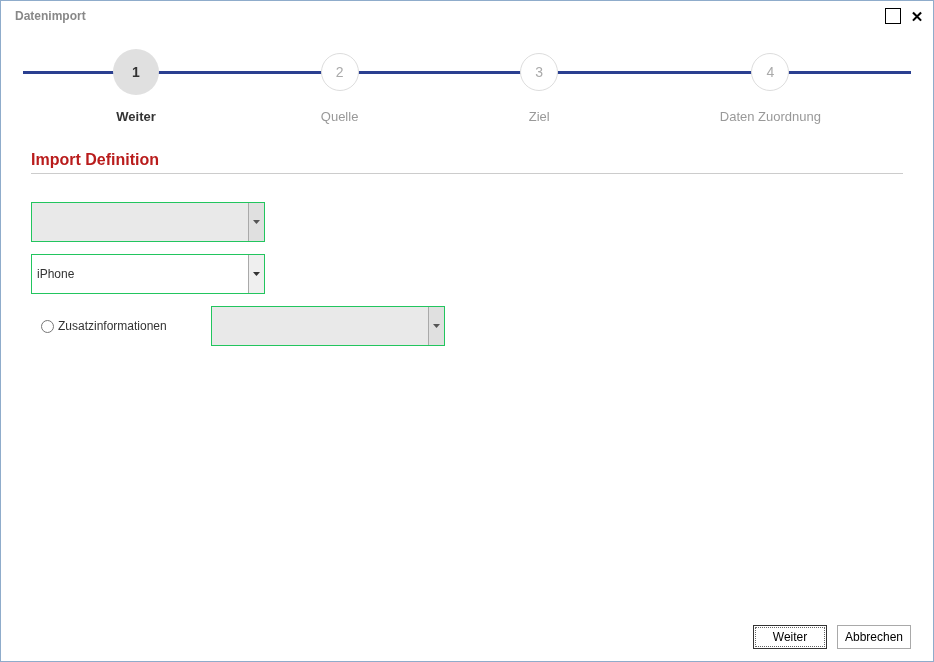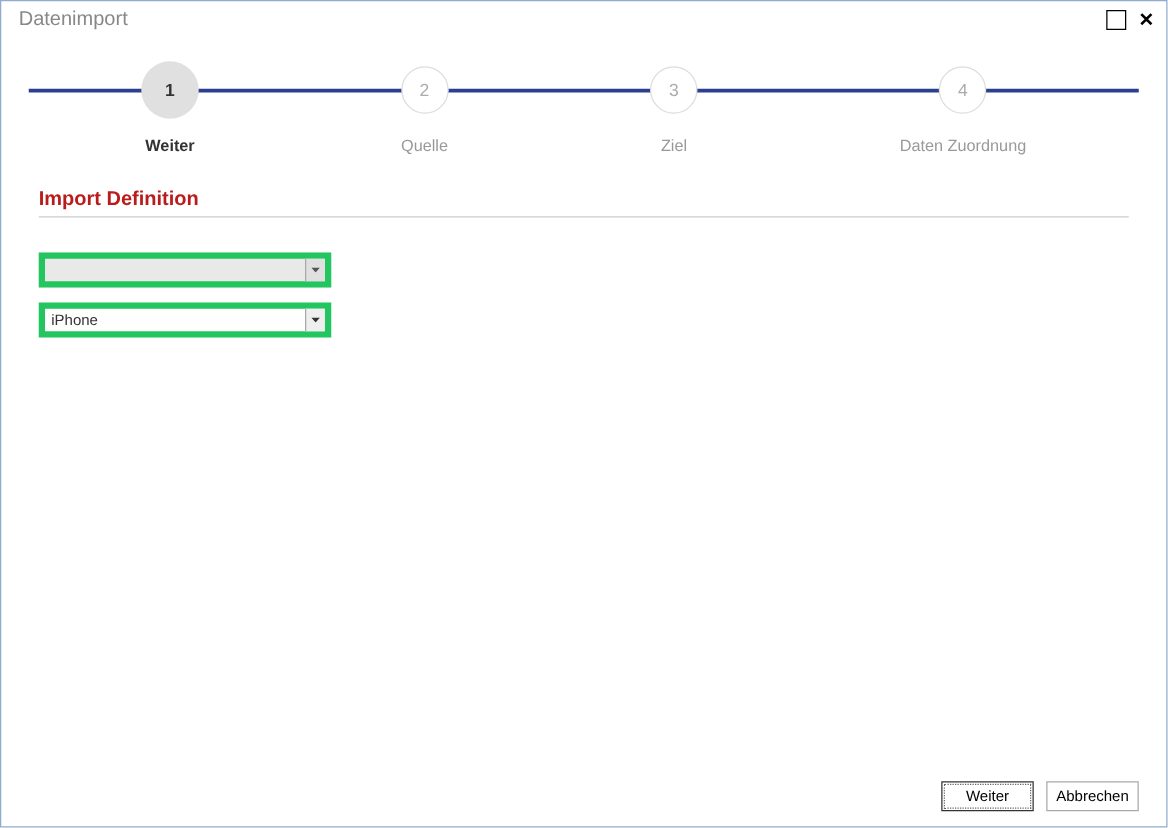--- a/index.html
+++ b/index.html
@@ -18,22 +18,22 @@
     }
     .titlebar {
       height: 30px;
       display: flex;
       align-items: center;
       padding: 0 8px 0 14px;
       justify-content: space-between;
     }
     .titlebar-title {
       color: #888;
-      font-size: 16px;
-      font-weight: 400;
+      font-size: 12px;
+      font-weight: 700;
     }
     .titlebar-controls {
       display: flex;
       gap: 8px;
       align-items: center;
     }
     .titlebar-controls span {
       width: 16px;
       height: 16px;
       display: flex;
@@ -135,22 +135,22 @@
     .radio-wrap label {
       font-size: 12px;
       color: #333;
     }
     input[type="radio"] {
       width: 13px;
       height: 13px;
     }
     .combo {
       width: 234px;
-      height: 28px;
-      border: 5px solid #22c55e;
+      height: 40px;
+      border: 1px solid #22c55e;
       display: flex;
       align-items: stretch;
       background: #fff;
     }
     .combo.disabled {
       background: #e9e9e9;
     }
     .combo-text {
       flex: 1;
       padding: 0 5px;
@@ -255,18 +255,32 @@
     <div class="combo">
       <div class="combo-text">iPhone</div>
       <div class="combo-btn">
         <svg viewBox="0 0 7 4">
             <path d="M0 0 L3.5 4 L7 0 Z" fill="#333"></path>
           </svg>
       </div>
     </div>
   </div>
 
+  <div class="form-row">
+    <div class="radio-wrap">
+      <input type="radio" name="importdef" style="">
+      <label>Zusatzinformationen</label>
+    </div>
+    <div class="combo disabled">
+      <div class="combo-text"></div>
+      <div class="combo-btn">
+        <svg viewBox="0 0 7 4">
+            <path d="M0 0 L3.5 4 L7 0 Z" fill="#555"></path>
+          </svg>
+      </div>
+    </div>
+  </div>
 </div>
 
 <div class="footer">
   <button class="btn primary">Weiter</button>
   <button class="btn">Abbrechen</button>
 </div>
 
 </body></html>

